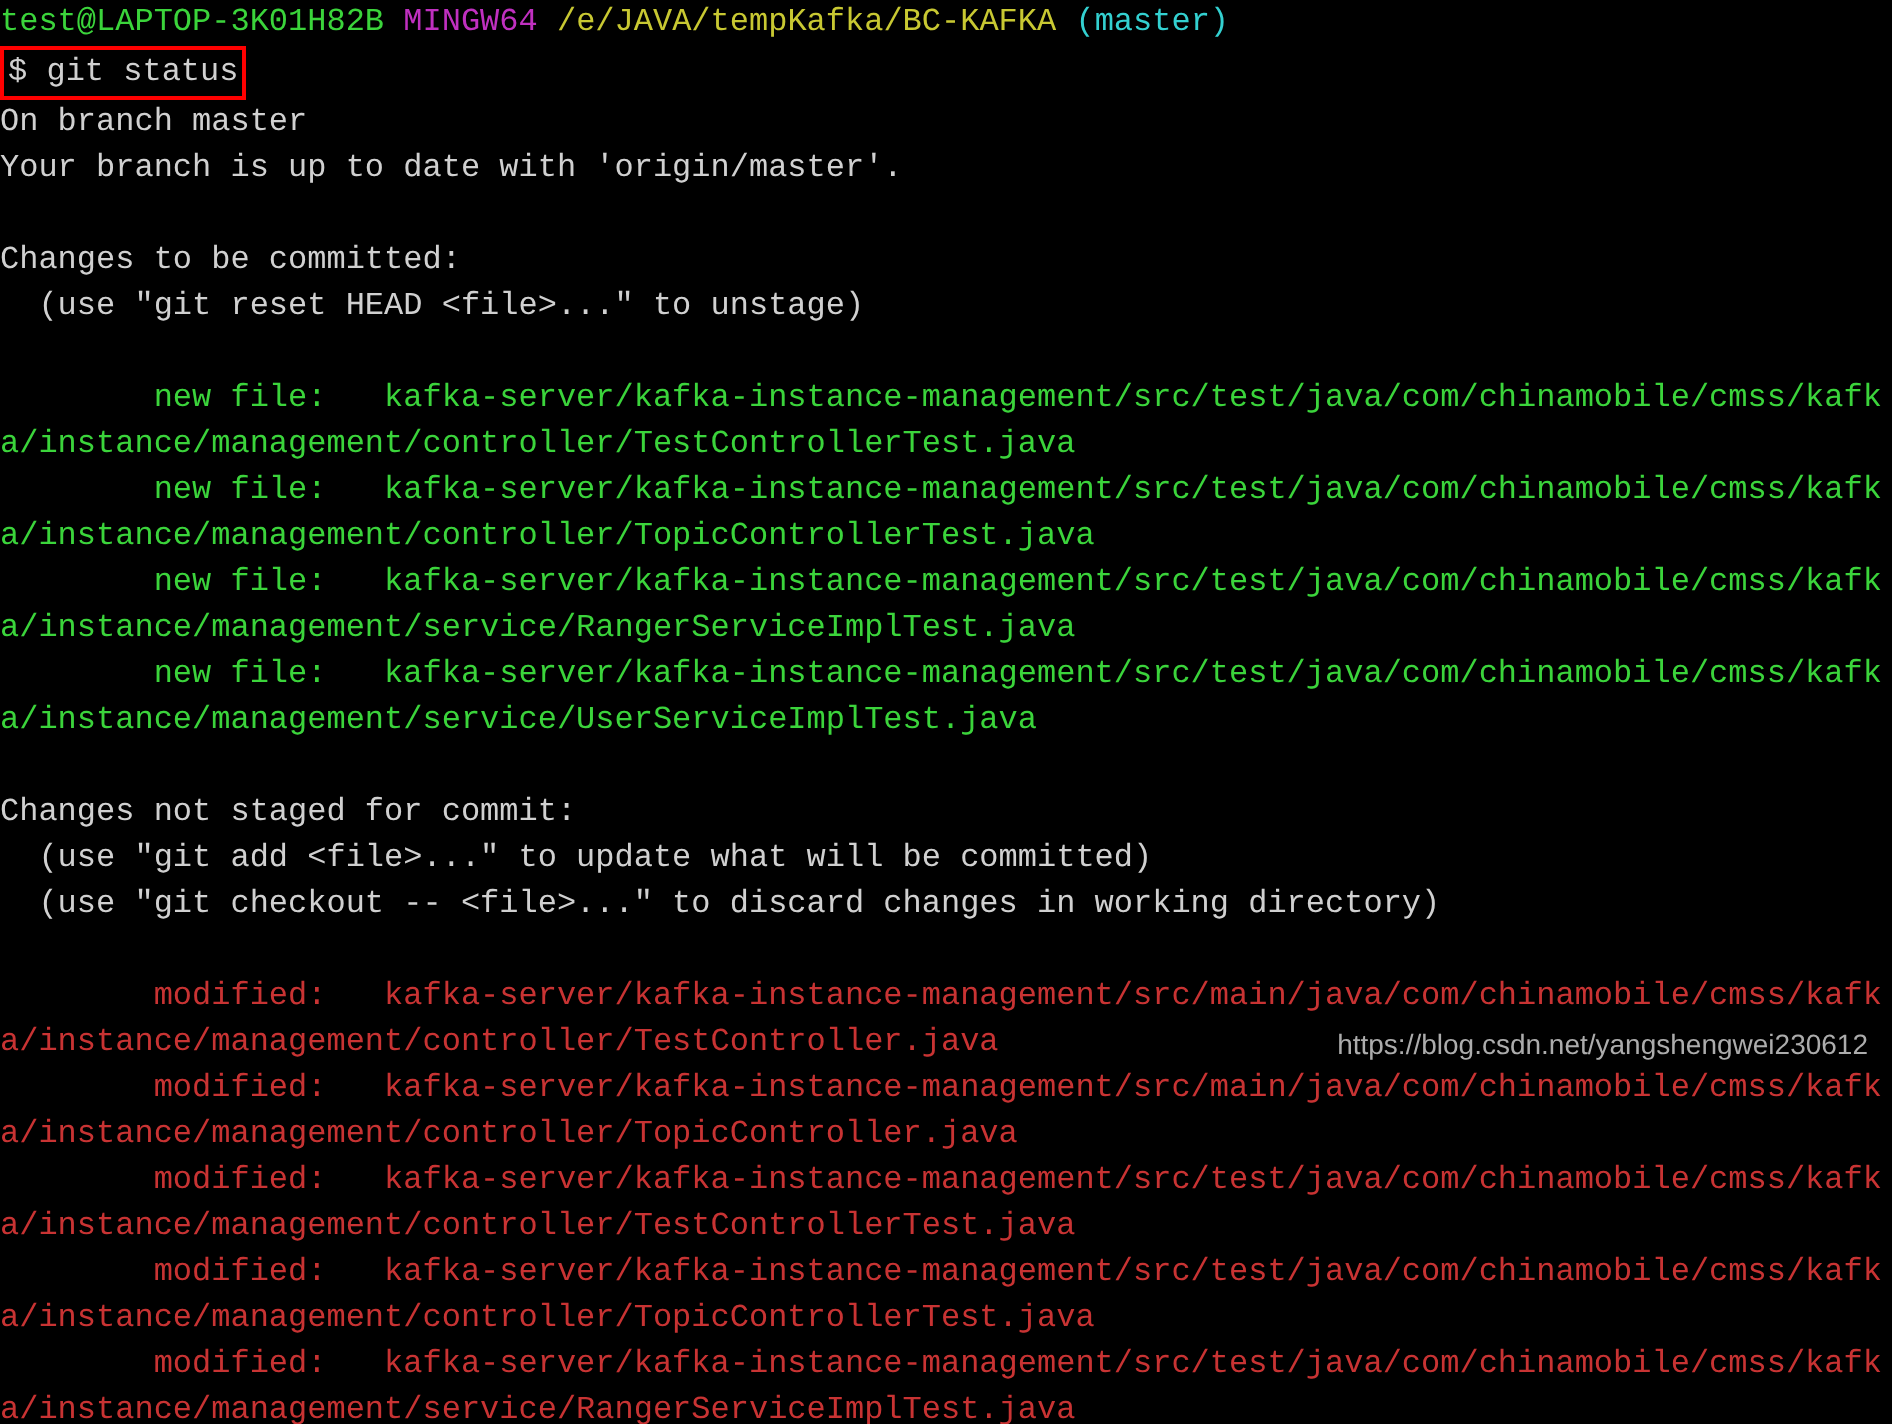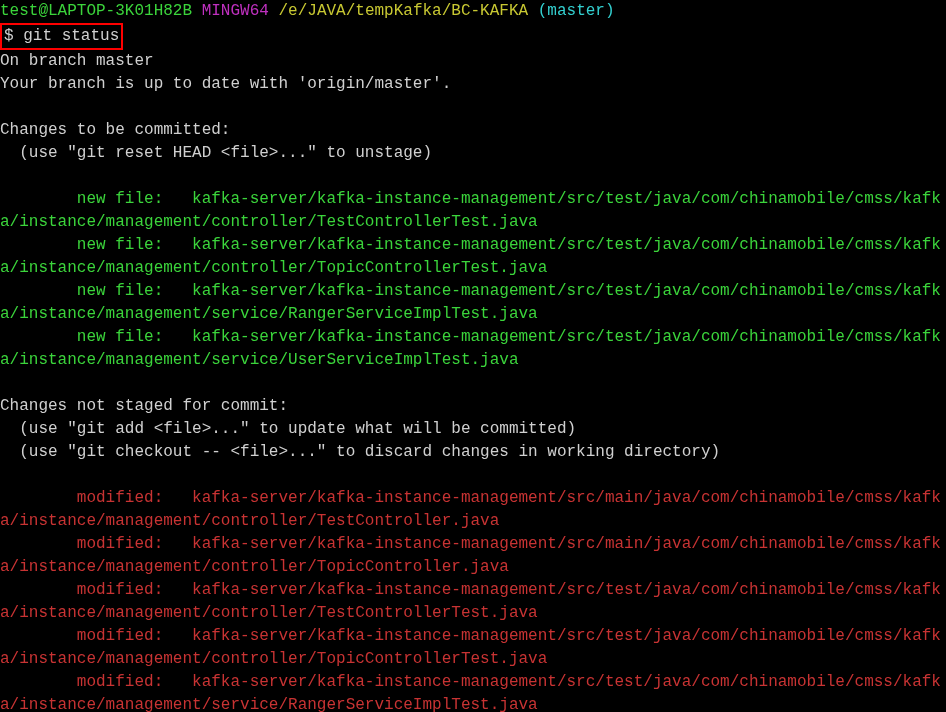--- a/index.html
+++ b/index.html
@@ -61,13 +61,14 @@
 <span class="white">Changes not staged for commit:</span>
 <span class="white">  (use "git add &lt;file&gt;..." to update what will be committed)</span>
 <span class="white">  (use "git checkout -- &lt;file&gt;..." to discard changes in working directory)</span>
 
 <span class="red"><span>        modified:   </span><span>kafka-server/kafka-instance-management/src/main/java/com/chinamobile/cmss/kafka/instance/management/controller/TestController.java</span></span>
 <span class="red"><span>        modified:   </span><span>kafka-server/kafka-instance-management/src/main/java/com/chinamobile/cmss/kafka/instance/management/controller/TopicController.java</span></span>
 <span class="red"><span>        modified:   </span><span>kafka-server/kafka-instance-management/src/test/java/com/chinamobile/cmss/kafka/instance/management/controller/TestControllerTest.java</span></span>
 <span class="red"><span>        modified:   </span><span>kafka-server/kafka-instance-management/src/test/java/com/chinamobile/cmss/kafka/instance/management/controller/TopicControllerTest.java</span></span>
 <span class="red"><span>        modified:   </span><span>kafka-server/kafka-instance-management/src/test/java/com/chinamobile/cmss/kafka/instance/management/service/RangerServiceImplTest.java</span></span>
 
+<div class="watermark">https://blog.csdn.net/yangshengwei230612</div>
 </div>
 
 </body></html>

